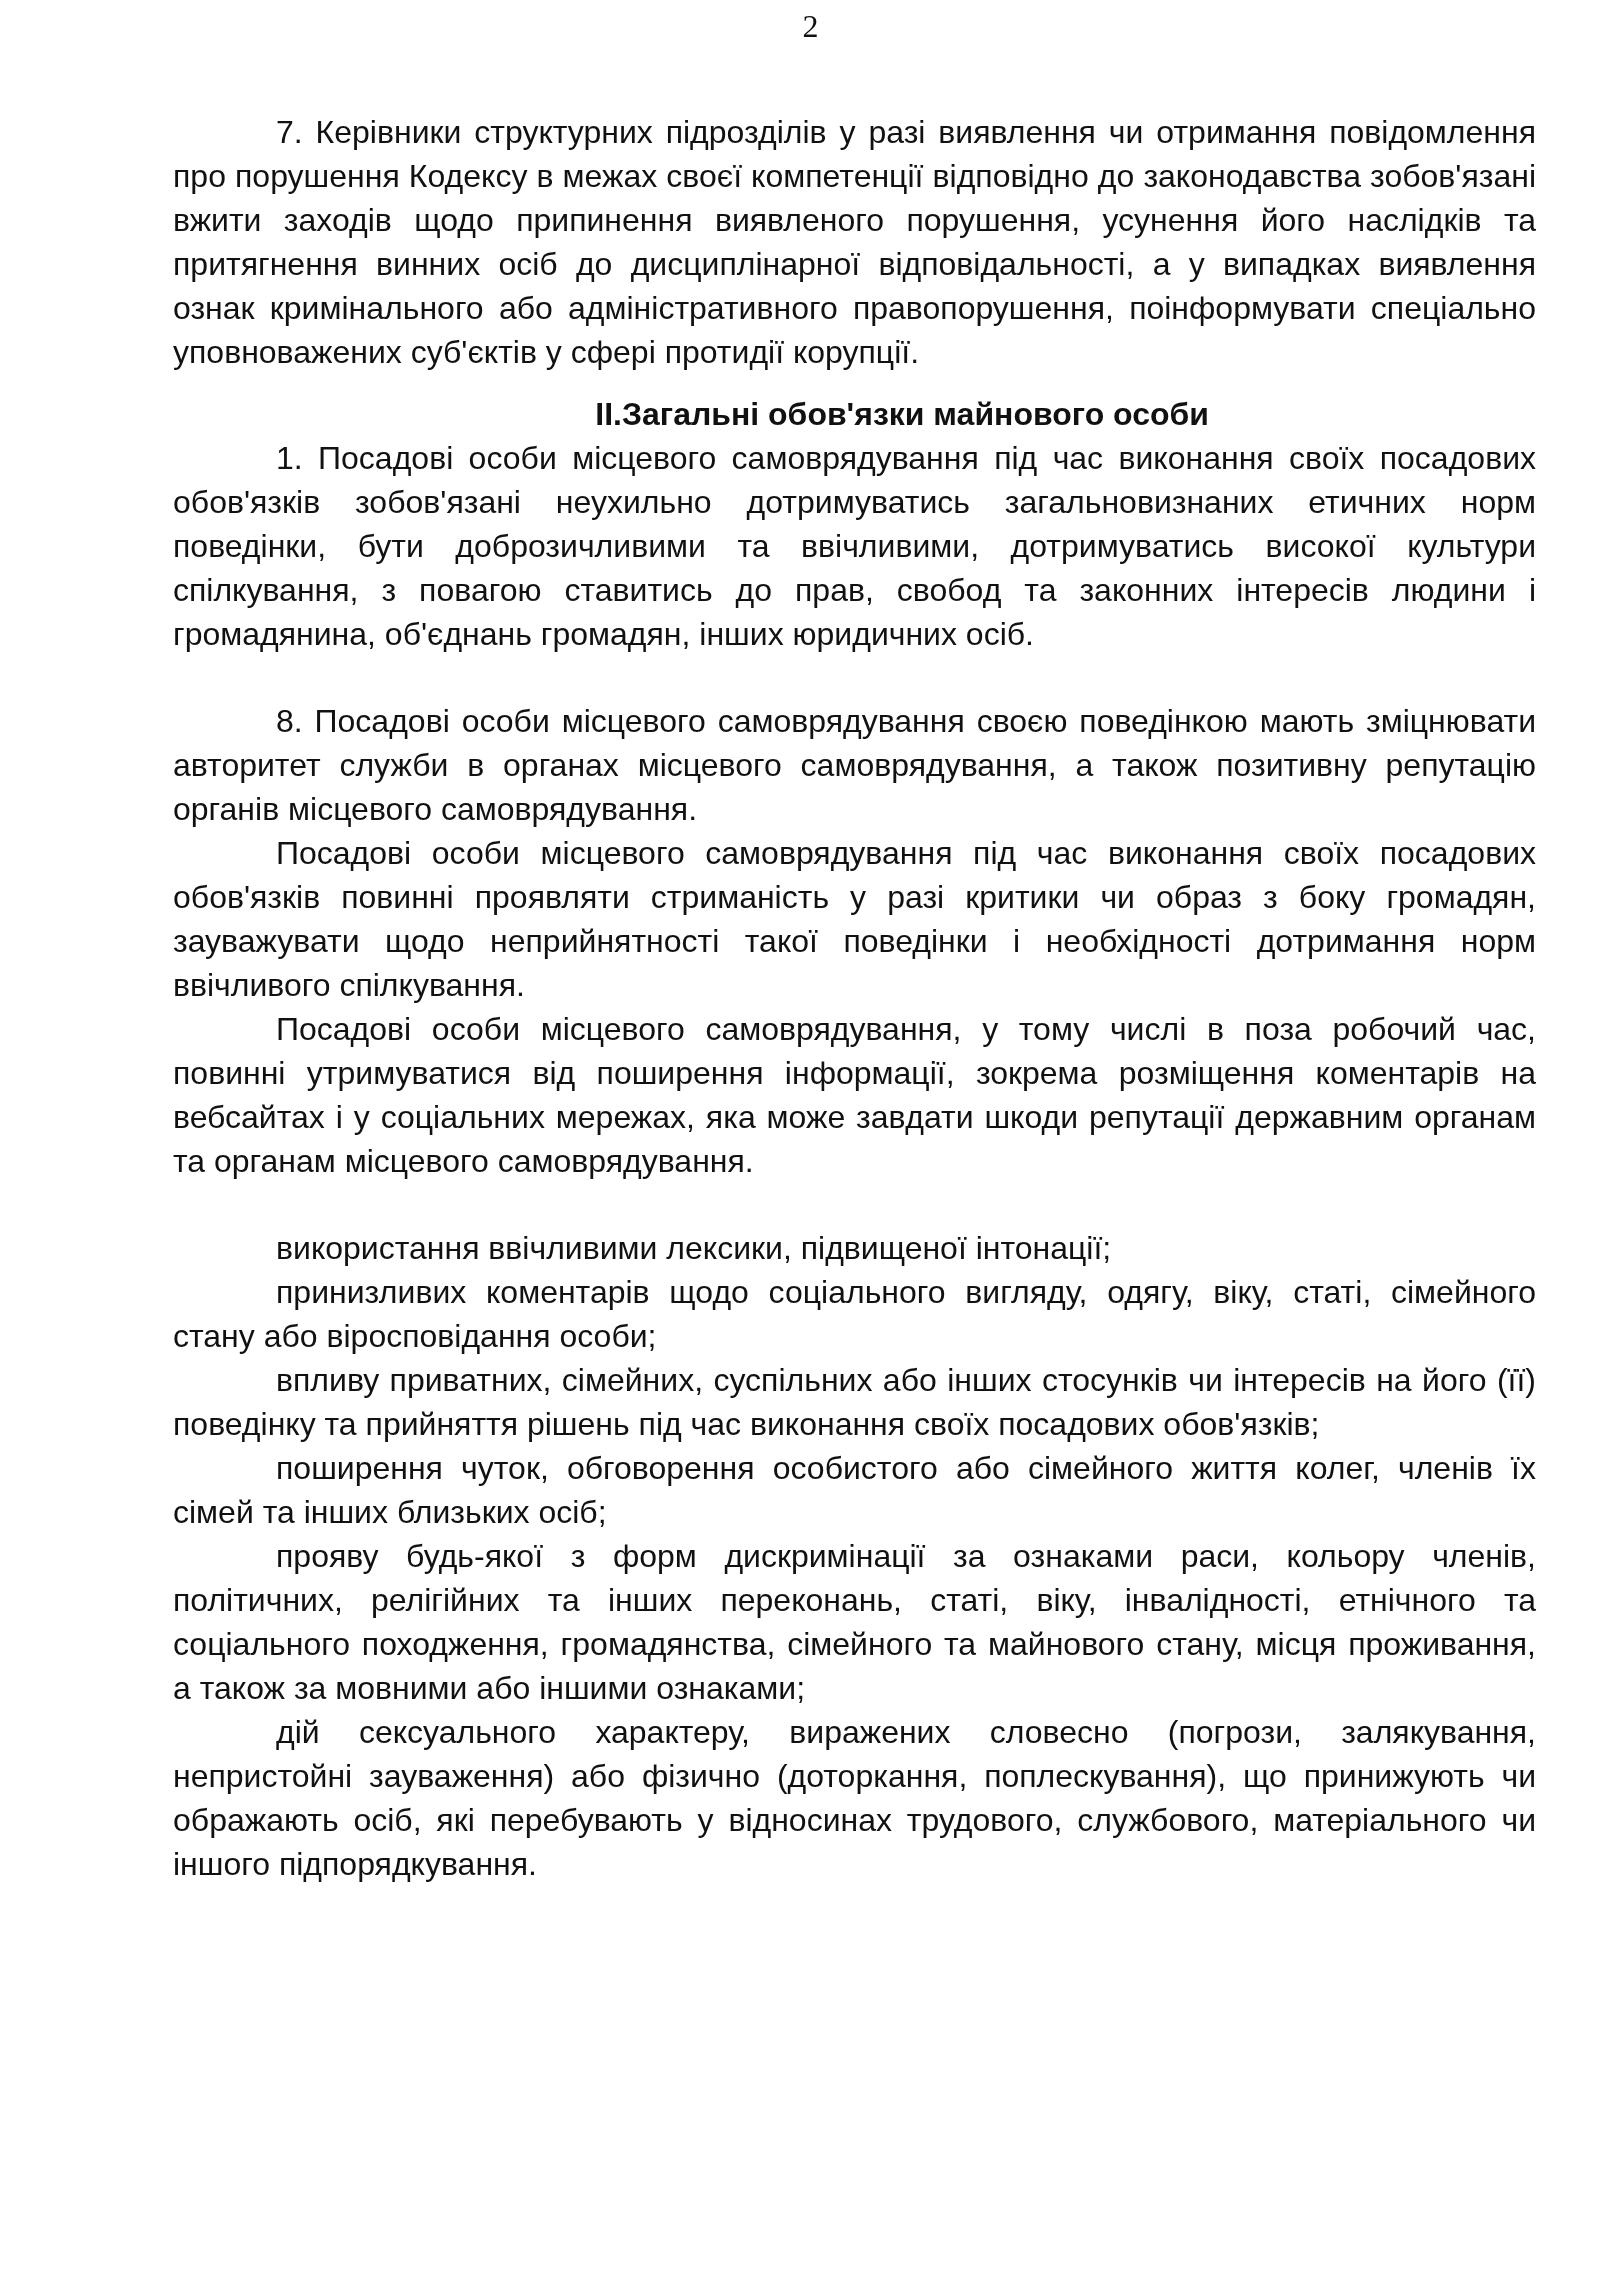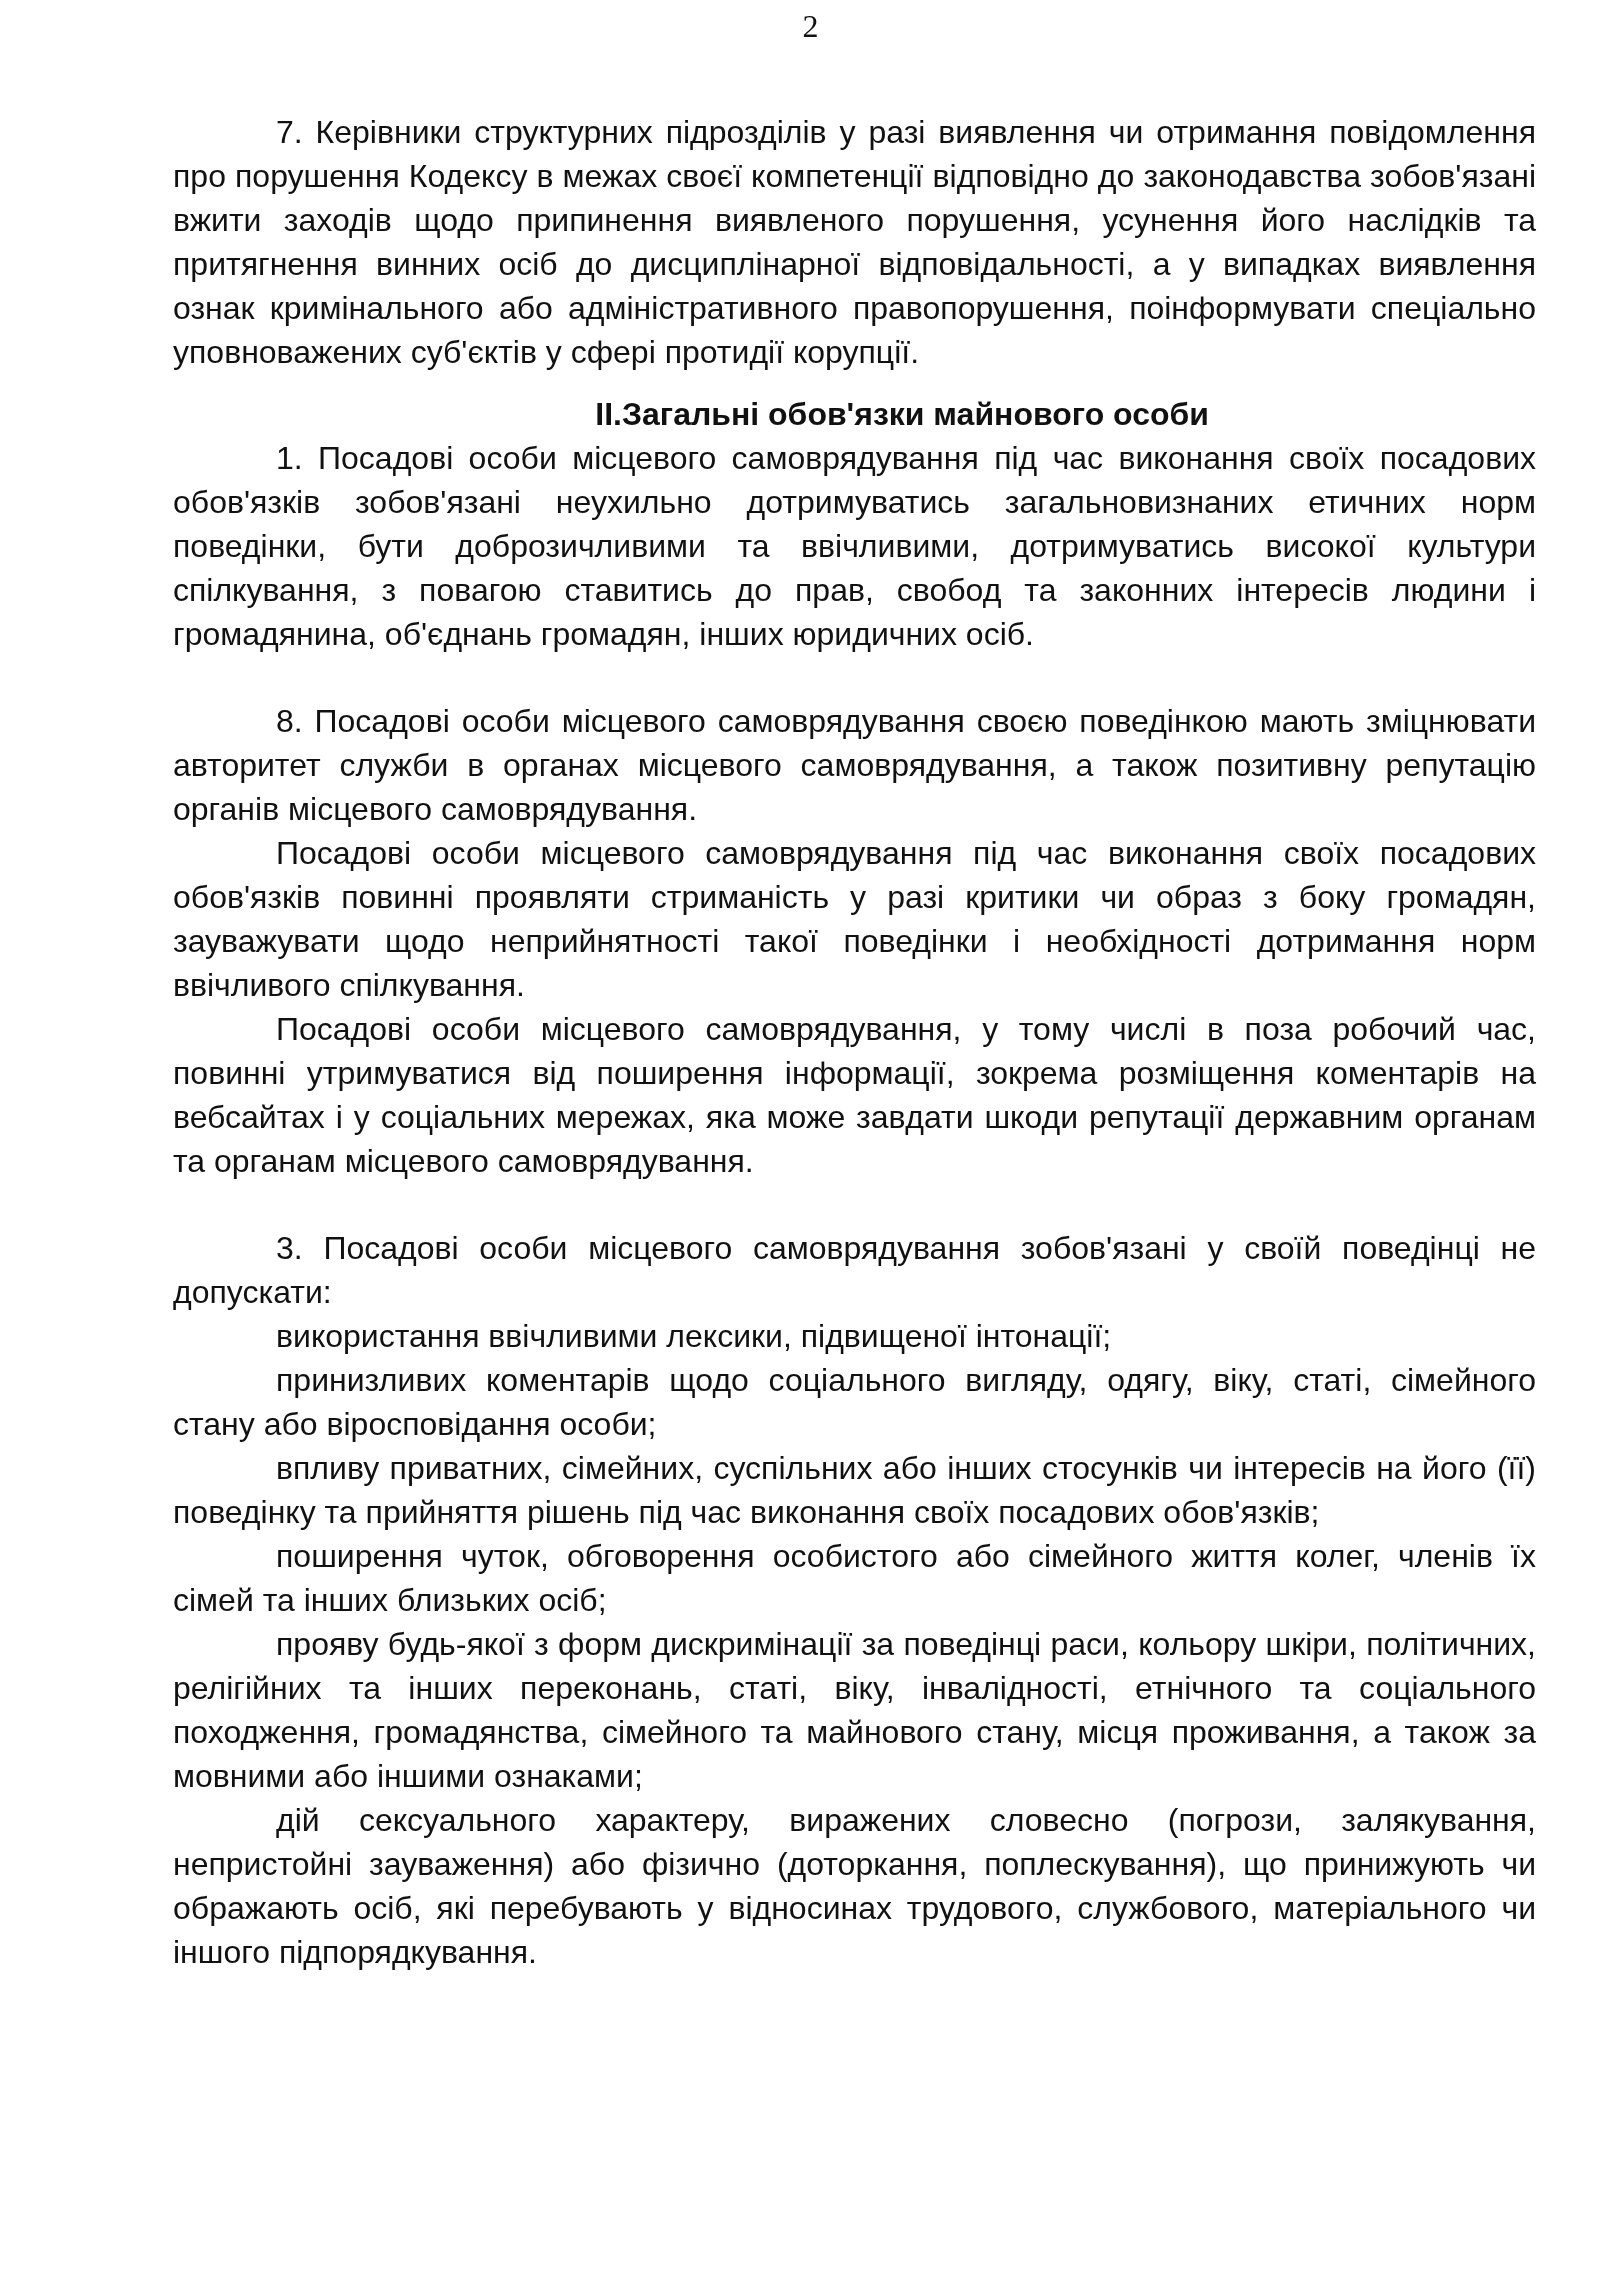--- a/index.html
+++ b/index.html
@@ -48,21 +48,20 @@
   </div>
 
   <p class="indent">1. Посадові особи місцевого самоврядування під час виконання своїх посадових обов'язків зобов'язані неухильно дотримуватись загальновизнаних етичних норм поведінки, бути доброзичливими та ввічливими, дотримуватись високої культури спілкування, з повагою ставитись до прав, свобод та законних інтересів людини і громадянина, об'єднань громадян, інших юридичних осіб.</p>
   <div class="gap"></div>
 
   <p class="indent">8. Посадові особи місцевого самоврядування своєю поведінкою мають зміцнювати авторитет служби в органах місцевого самоврядування, а також позитивну репутацію органів місцевого самоврядування.</p>
   <p class="indent">Посадові особи місцевого самоврядування під час виконання своїх посадових обов'язків повинні проявляти стриманість у разі критики чи образ з боку громадян, зауважувати щодо неприйнятності такої поведінки і необхідності дотримання норм ввічливого спілкування.</p>
   <p class="indent">Посадові особи місцевого самоврядування, у тому числі в поза робочий час, повинні утримуватися від поширення інформації, зокрема розміщення коментарів на вебсайтах і у соціальних мережах, яка може завдати шкоди репутації державним органам та органам місцевого самоврядування.</p>
   <div class="gap"></div>
 
-  <p class="indent">3. Посадові особи місцевого самоврядування зобов'язані у своїй поведінці не допускати:</p>
   <p class="list-item">використання ввічливими лексики, підвищеної інтонації;</p>
   <p class="list-item">принизливих коментарів щодо соціального вигляду, одягу, віку, статі, сімейного стану або віросповідання особи;</p>
   <p class="list-item">впливу приватних, сімейних, суспільних або інших стосунків чи інтересів на його (її) поведінку та прийняття рішень під час виконання своїх посадових обов'язків;</p>
   <p class="list-item">поширення чуток, обговорення особистого або сімейного життя колег, членів їх сімей та інших близьких осіб;</p>
-  <p class="list-item">прояву будь-якої з форм дискримінації за поведінці раси, кольору шкіри, політичних, релігійних та інших переконань, статі, віку, інвалідності, етнічного та соціального походження, громадянства, сімейного та майнового стану, місця проживання, а також за мовними або іншими ознаками;</p>
+  <p class="list-item">прояву будь-якої з форм дискримінації за ознаками раси, кольору членів, політичних, релігійних та інших переконань, статі, віку, інвалідності, етнічного та соціального походження, громадянства, сімейного та майнового стану, місця проживання, а також за мовними або іншими ознаками;</p>
   <p class="list-item">дій сексуального характеру, виражених словесно (погрози, залякування, непристойні зауваження) або фізично (доторкання, поплескування), що принижують чи ображають осіб, які перебувають у відносинах трудового, службового, матеріального чи іншого підпорядкування.</p>
 </div>
 
 
 </body></html>

